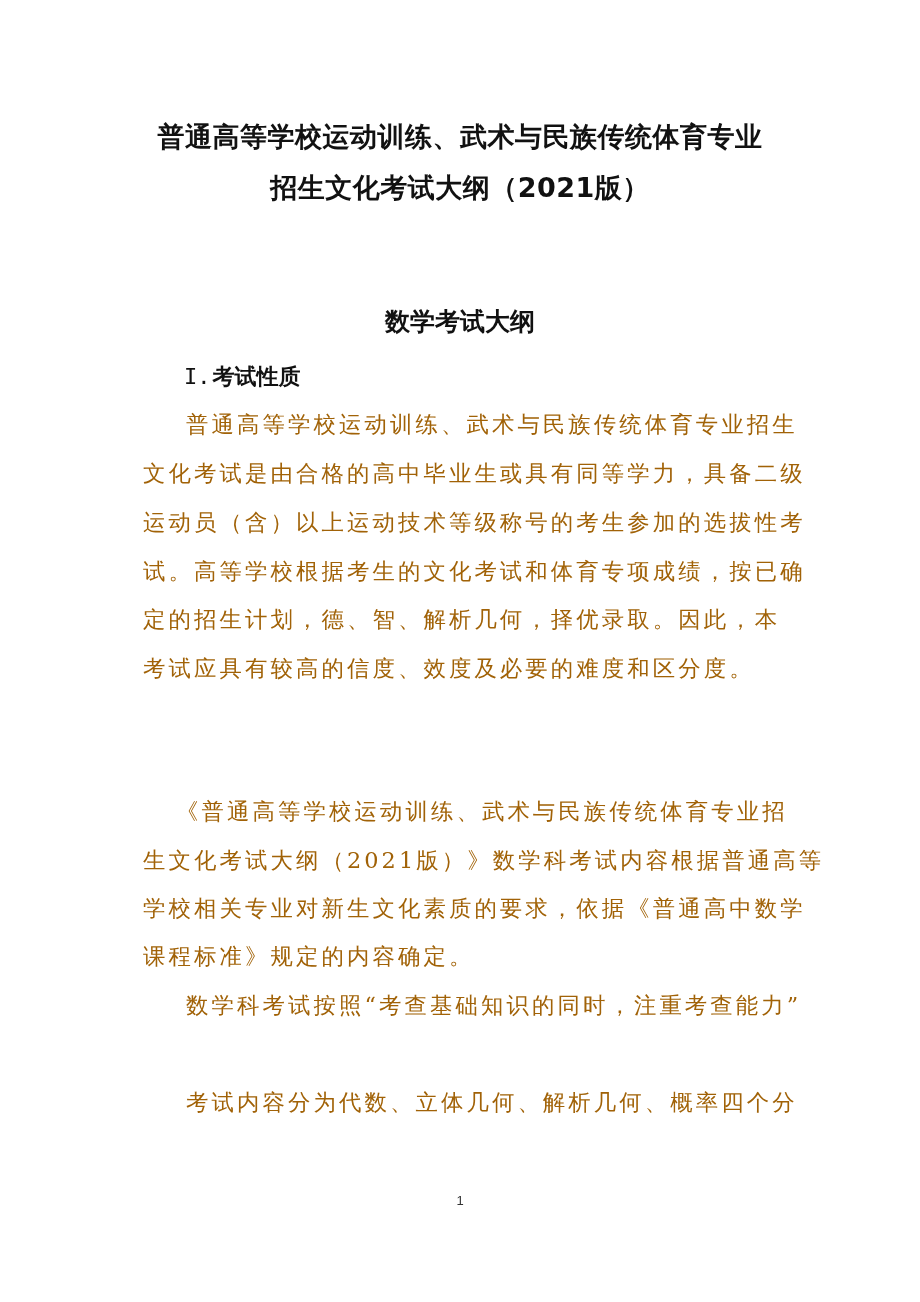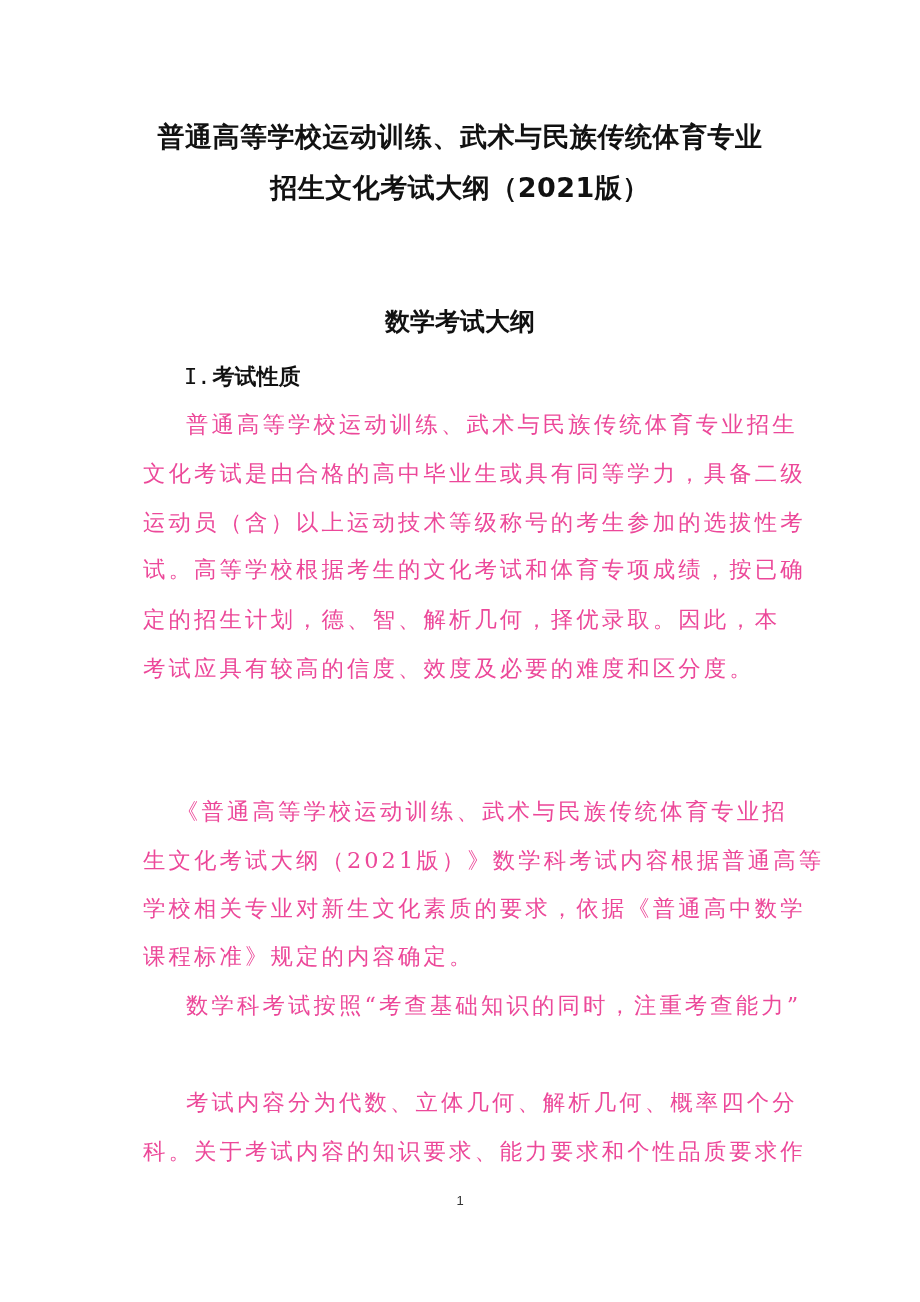--- a/index.html
+++ b/index.html
@@ -64,21 +64,21 @@
     }
     .body-line {
       position: absolute;
       left: 143px;
       width: 640px;
       font-family: "DejaVu Serif", "Liberation Serif", serif;
       font-size: 22.4px;
       line-height: 30px;
       white-space: nowrap;
       letter-spacing: 3.1px;
-      color: #ec4899;
+      color: #a16207;
     }
     .body-line.indent {
       left: 186px;
     }
     .page-number {
       position: absolute;
       left: 0;
       width: 920px;
       top: 1193px;
       text-align: center;
@@ -98,29 +98,28 @@
 
   <div class="subtitle" style="top:263px;">数学考试大纲</div>
 
   <div class="section-heading" style="top:362px;">
     <span class="num">I.</span><span class="txt">考试性质</span>
   </div>
 
   <div class="body-line indent" style="top:409px;">普通高等学校运动训练、武术与民族传统体育专业招生</div>
   <div class="body-line" style="top:458px;">文化考试是由合格的高中毕业生或具有同等学力，具备二级</div>
   <div class="body-line" style="top:507px;">运动员（含）以上运动技术等级称号的考生参加的选拔性考</div>
-  <div class="body-line" style="top:556px;font-family:Liberation Mono, monospace;">试。高等学校根据考生的文化考试和体育专项成绩，按已确</div>
+  <div class="body-line" style="top:556px;">试。高等学校根据考生的文化考试和体育专项成绩，按已确</div>
   <div class="body-line" style="top:604px;">定的招生计划，德、智、解析几何，择优录取。因此，本</div>
   <div class="body-line" style="top:653px;">考试应具有较高的信度、效度及必要的难度和区分度。</div>
 
 
   <div class="body-line" style="top:796px; left:176px;">《普通高等学校运动训练、武术与民族传统体育专业招</div>
   <div class="body-line" style="top:845px;">生文化考试大纲（2021版）》数学科考试内容根据普通高等</div>
   <div class="body-line" style="top:893px;">学校相关专业对新生文化素质的要求，依据《普通高中数学</div>
   <div class="body-line" style="top:941px;">课程标准》规定的内容确定。</div>
 
   <div class="body-line indent" style="top:990px;">数学科考试按照“考查基础知识的同时，注重考查能力”</div>
 
   <div class="body-line indent" style="top:1087px;">考试内容分为代数、立体几何、解析几何、概率四个分</div>
-  <div class="body-line" style="top:1136px;">科。关于考试内容的知识要求、能力要求和个性品质要求作</div>
 
   <div class="page-number">1</div>
 </div>
 
 </body></html>

